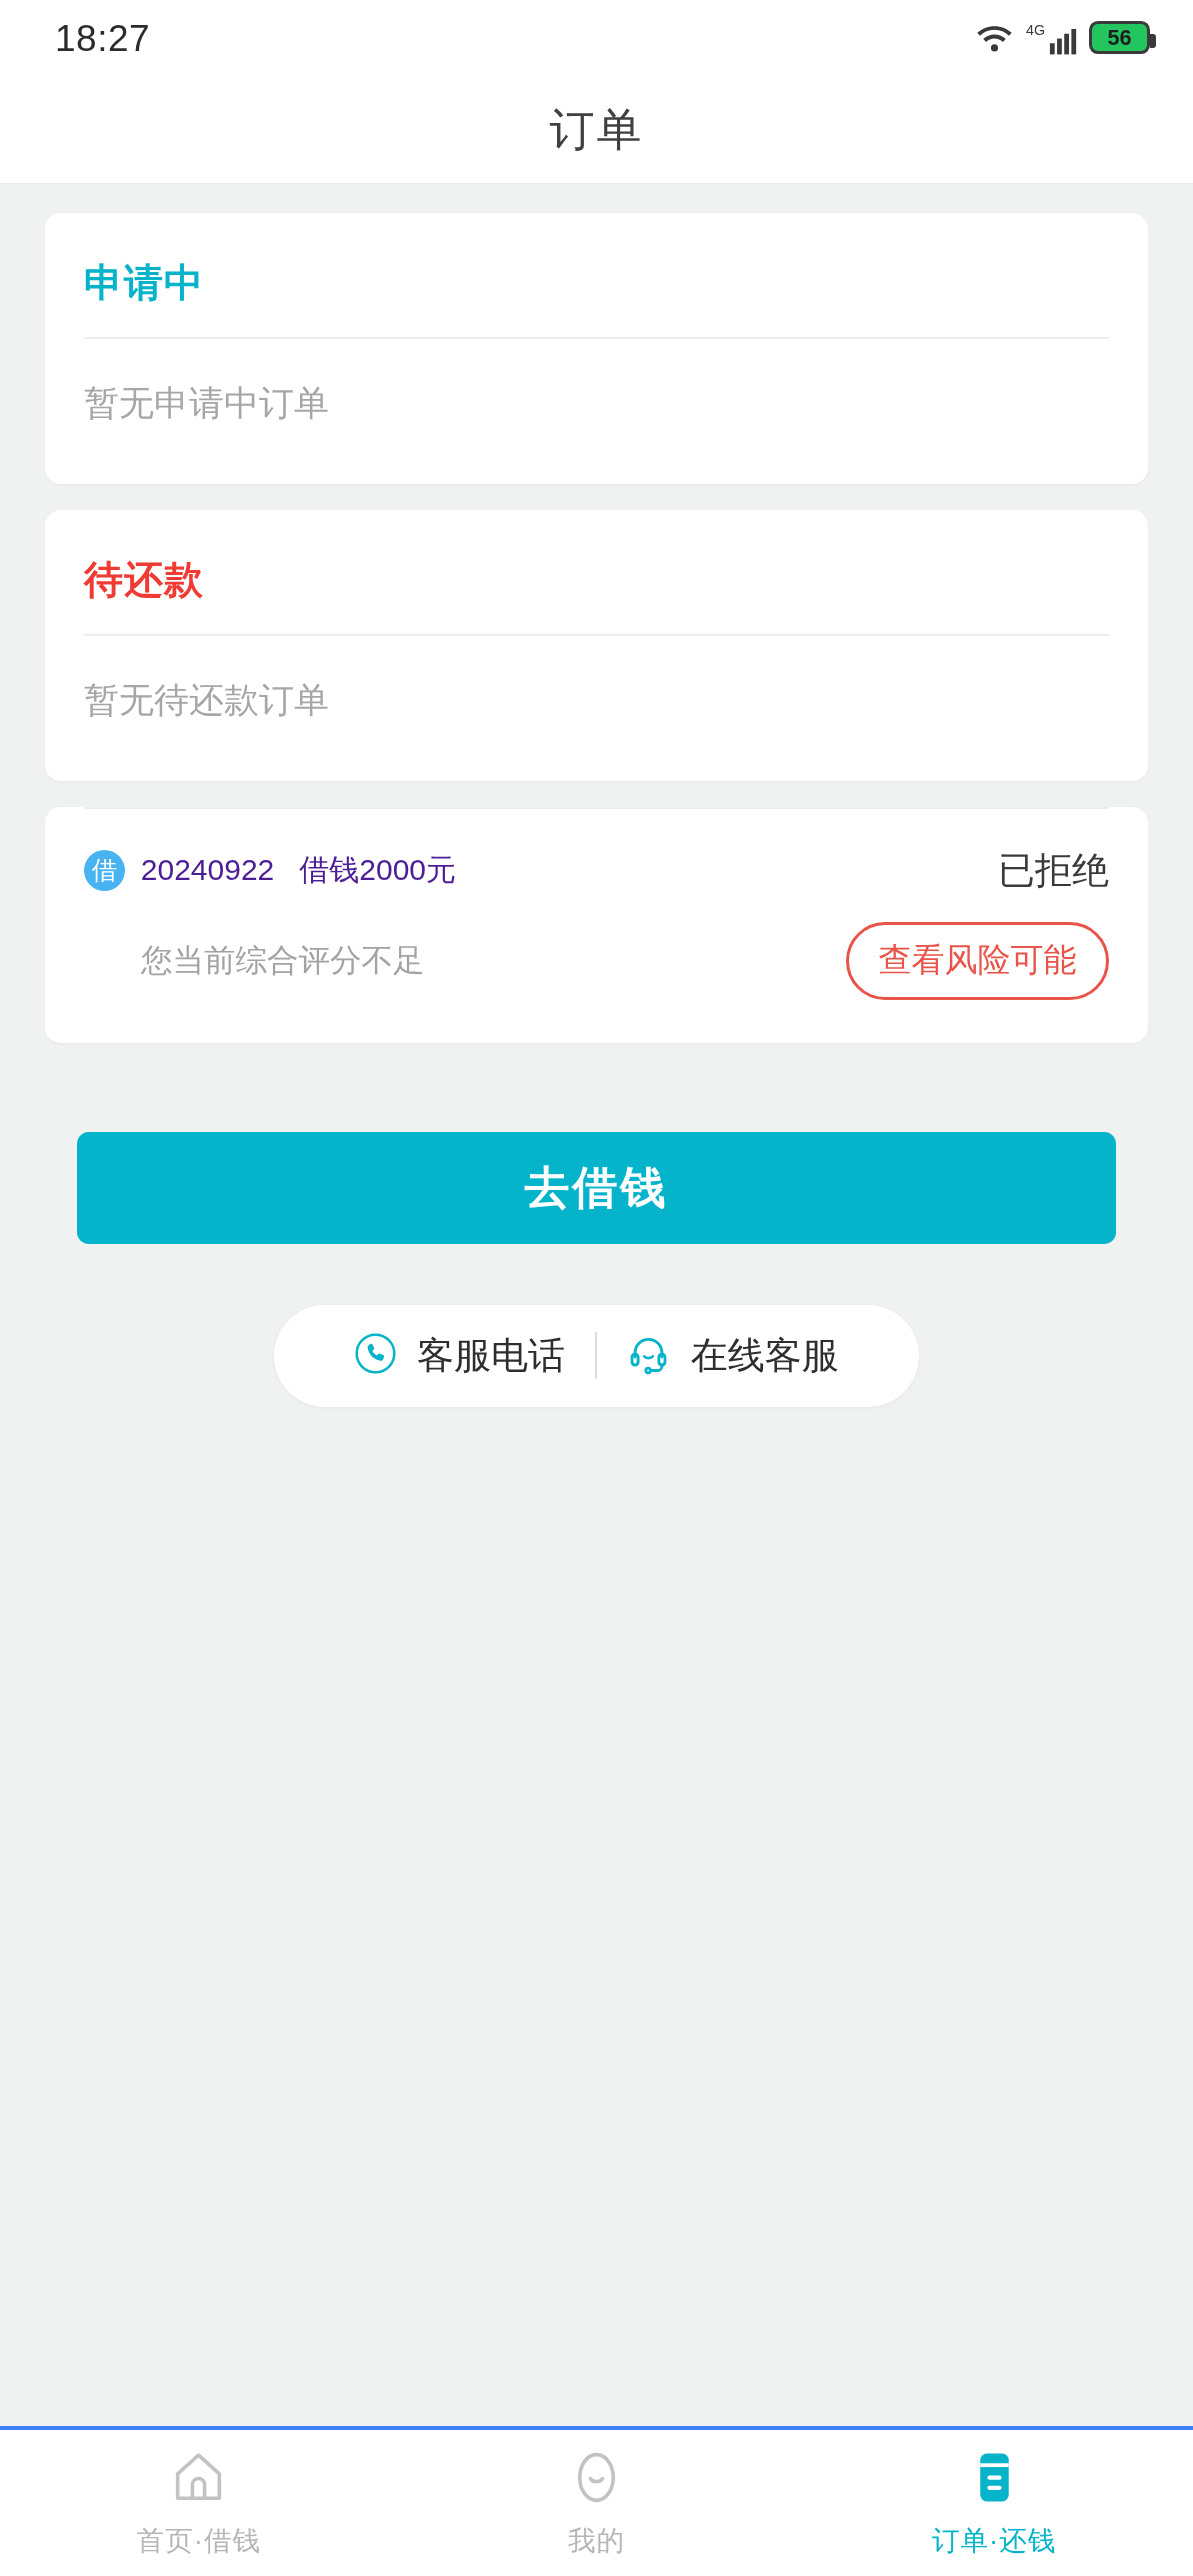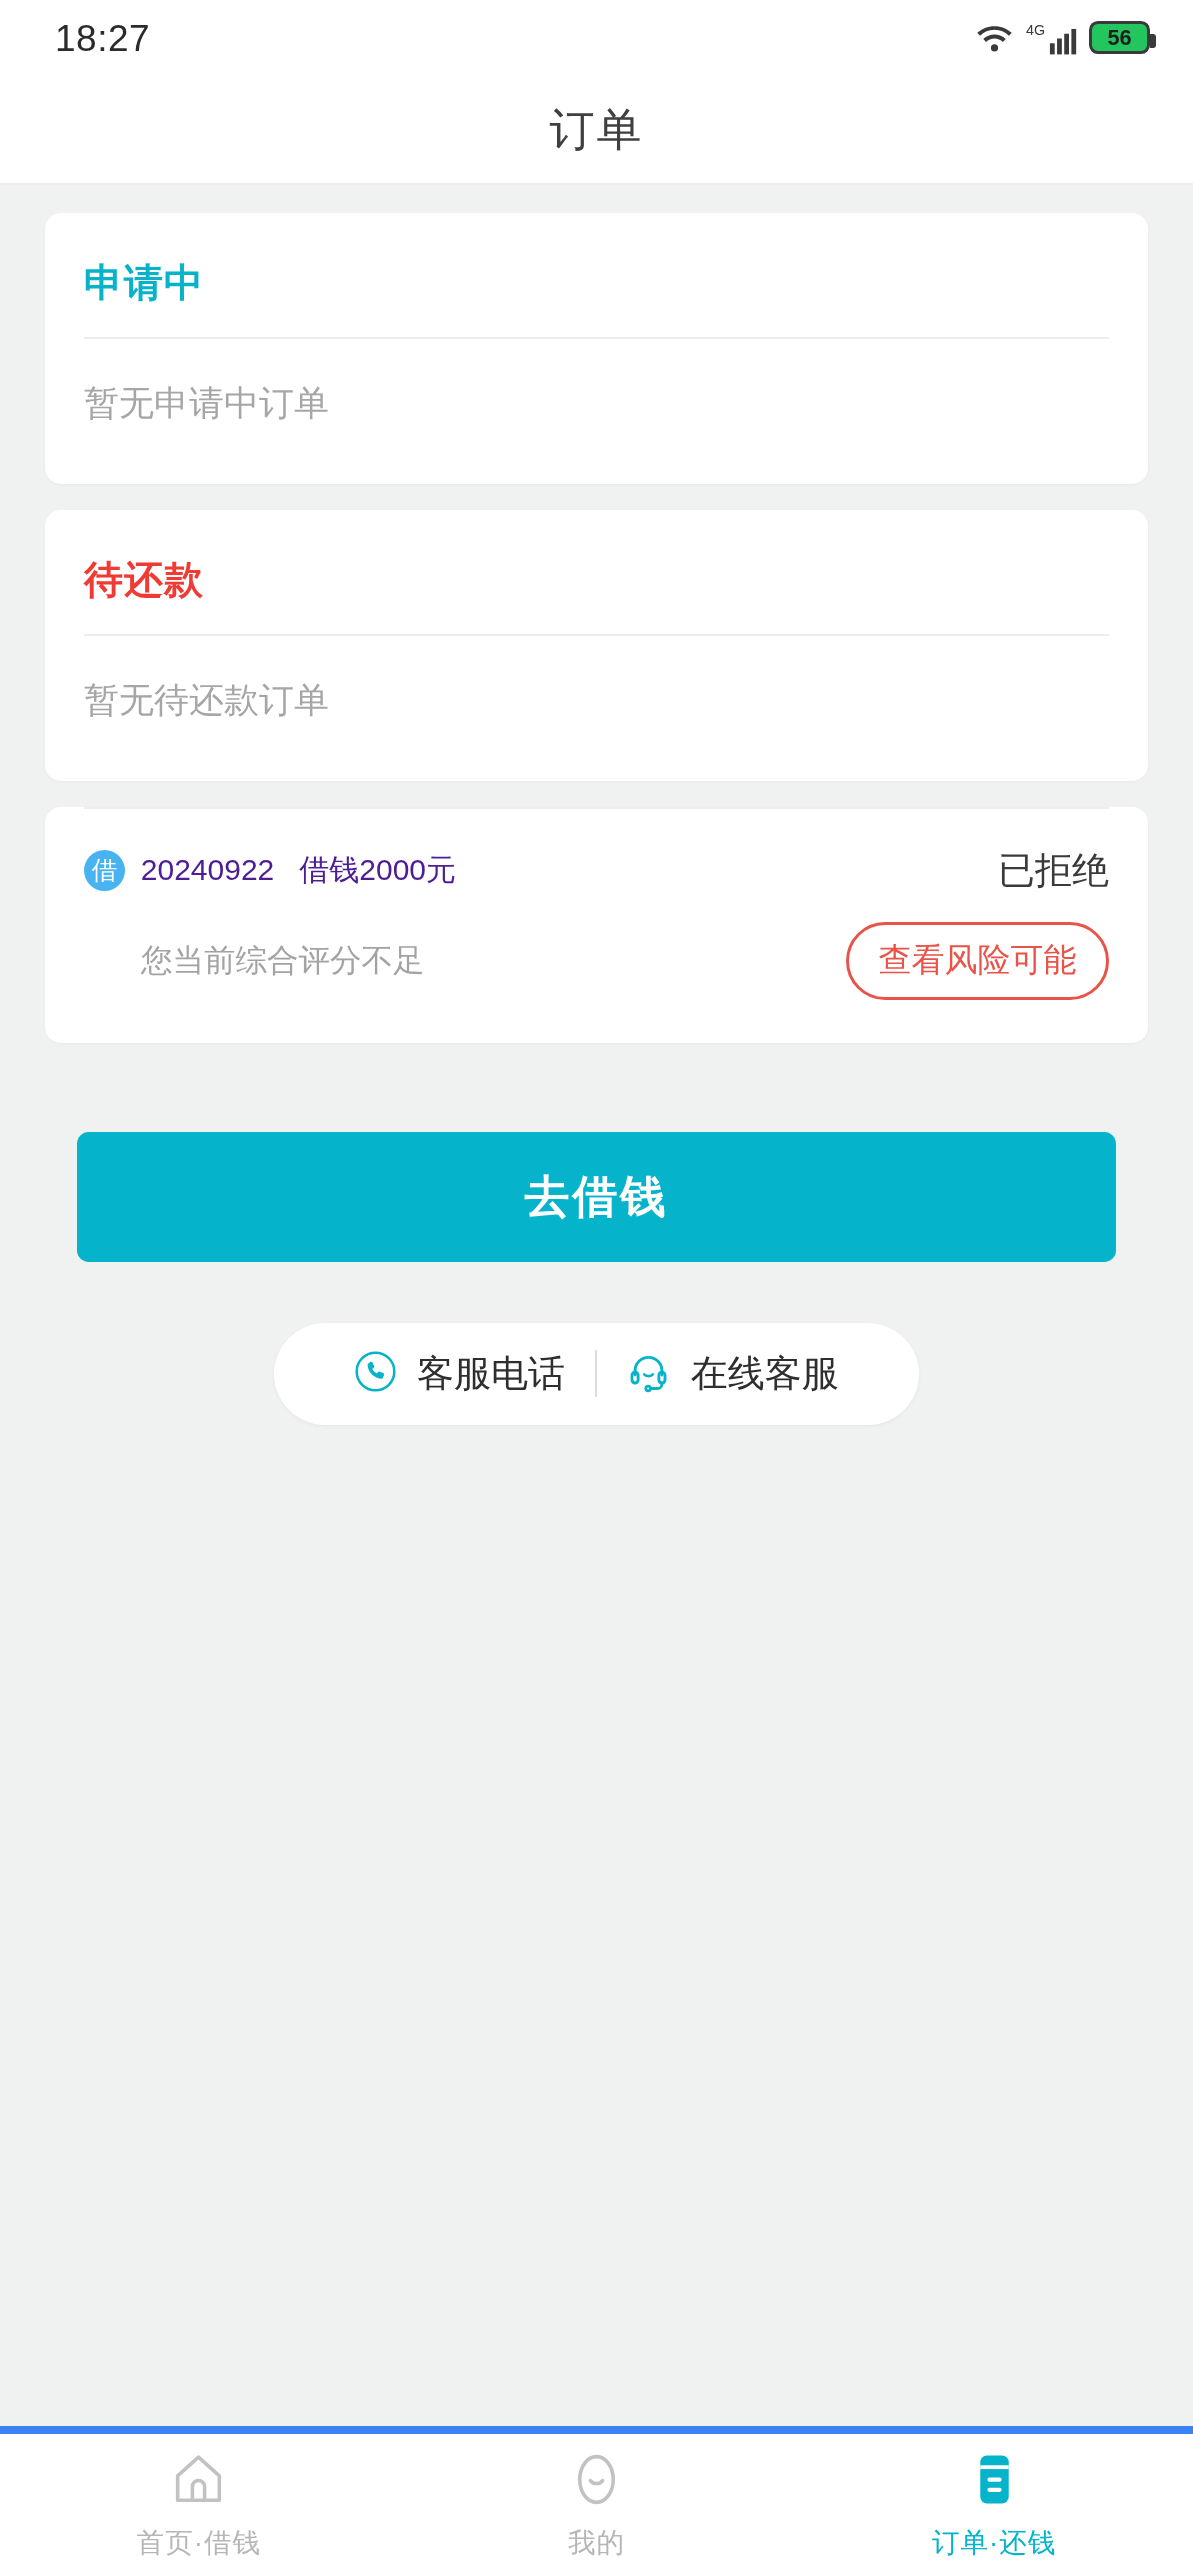--- a/index.html
+++ b/index.html
@@ -85,40 +85,40 @@
   }
   .order-note { font-size:31.5px; color:#a3a3a3; padding-left:57px; }
   .risk-btn {
     border:3px solid #e8544a; color:#e8544a; background:#ffffff;
     border-radius:39px; padding: 13.8px 29.5px; font-size:33px; white-space:nowrap;
   }
 
   
   .cta-wrap { padding: 63px 77px 0 77px; }
   .cta {
-    width:100%; height:130px; background:#05b4cb; color:#ffffff;
+    width:100%; height:112px; background:#05b4cb; color:#ffffff;
     border:none; border-radius:11.8px; font-size:45px; font-weight:bold;
     letter-spacing:3px; font-family:inherit; cursor:pointer;
   }
 
   
   .support-wrap { display:flex; justify-content:center; padding-top: 61px; }
   .support {
     background:#ffffff; border-radius:59px; height:102px;
     display:flex; align-items:center; padding: 0 51px;
     box-shadow: 0 1px 3.9px rgba(0,0,0,0.05);
   }
   .support-item { display:flex; align-items:center; gap:19.7px; padding: 0 29.5px; }
   .support-item .label { font-size:37px; color:#2e2e2e; }
   .support-sep { width:2px; height:47px; background:#dddddd; }
 
   
   .tabbar {
     flex:0 0 auto; height:150px; background:#ffffff;
-    border-top:8px solid #3b82f6; display:flex; align-items:center;
+    border-top:4px solid #3b82f6; display:flex; align-items:center;
   }
   .tab { flex:1 1 0; display:flex; flex-direction:column; align-items:center; gap:13.8px; }
   .tab .tab-label { font-size:27.6px; color:#b6b6b6; letter-spacing:1px; }
   .tab.active .tab-label { color:#05b4cb; }
   .tab-icon { height:61px; display:flex; align-items:center; justify-content:center; }
 </style>
 </head>
 <body>
 
 <div class="phone">

